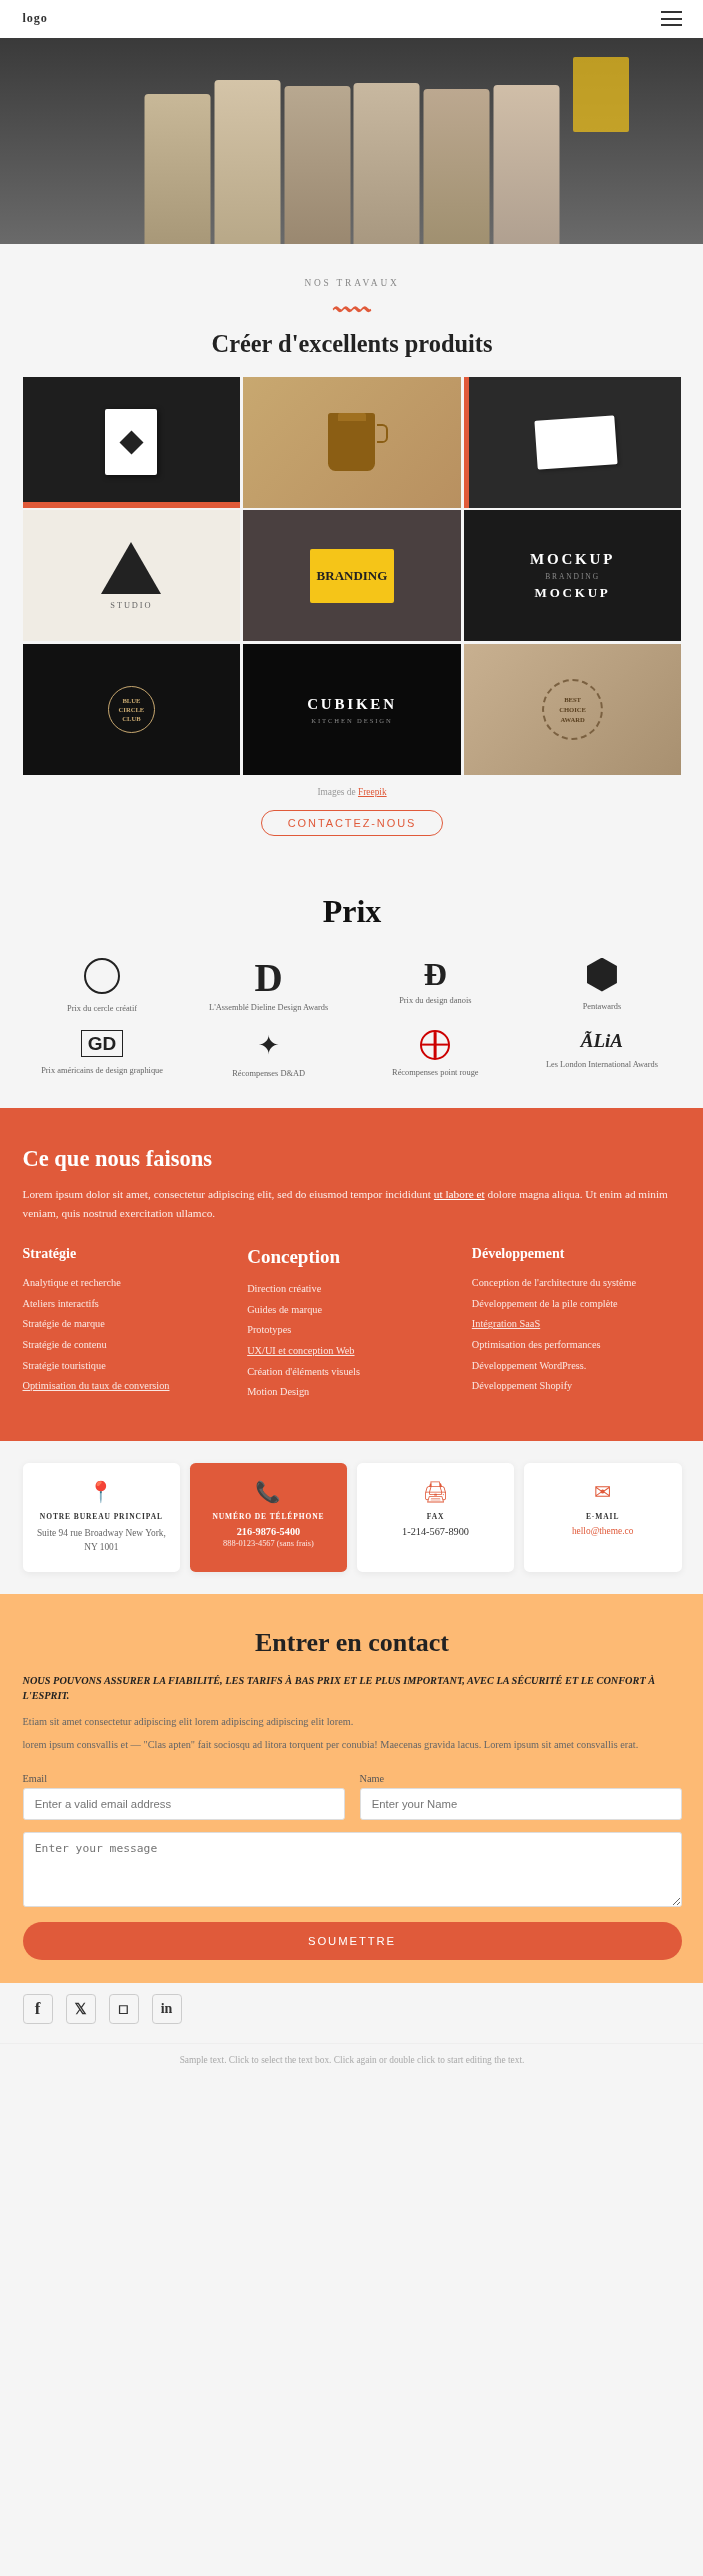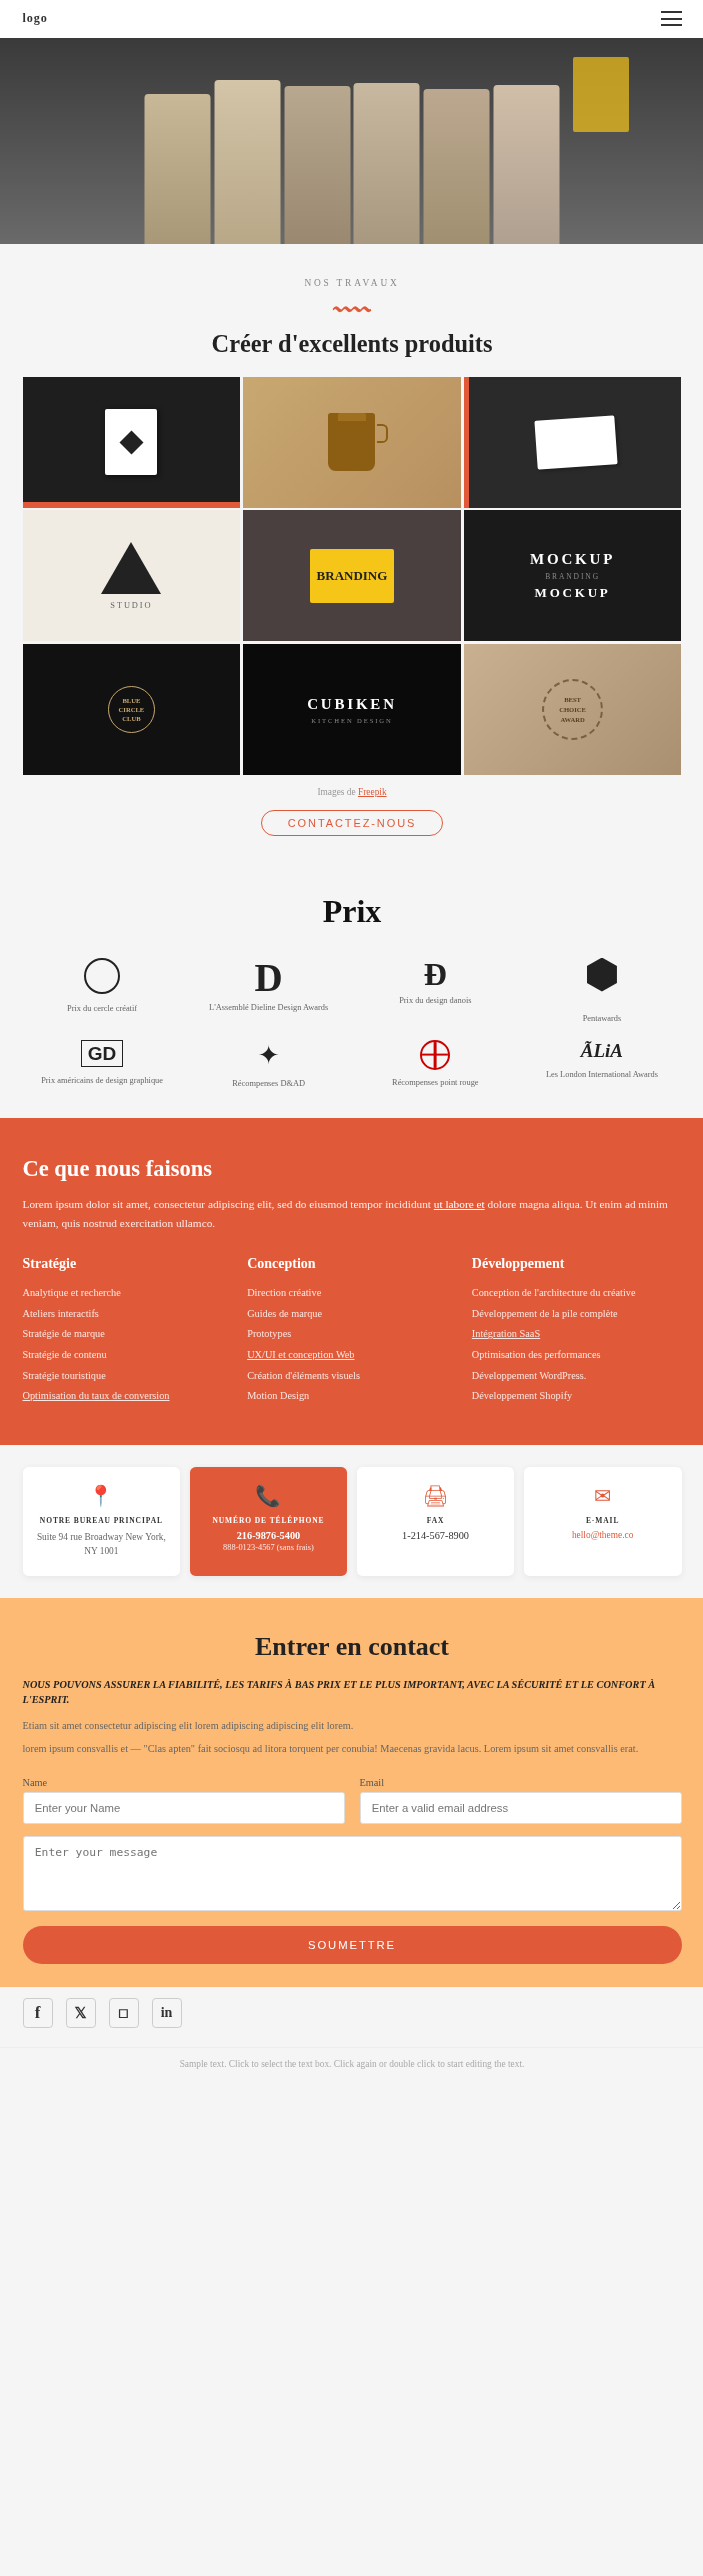--- a/index.html
+++ b/index.html
@@ -118,21 +118,21 @@
       <span style="font-size:8.4px; color:#666; line-height:1.4;">L'Assemblé Dieline Design Awards</span>
     </div>
 
     <div style="display:flex; flex-direction:column; align-items:center; gap:5.6px;">
       <div style="font-size:32px; font-weight:900; color:#222; line-height:1;">Ð</div>
       <span style="font-size:8.4px; color:#666; line-height:1.4;">Prix du design danois</span>
     </div>
 
     <div style="display:flex; flex-direction:column; align-items:center; gap:9.4px;">
       <div style="width:30px; height:34px; background:#222; clip-path:polygon(50% 0%,100% 25%,100% 75%,50% 100%,0% 75%,0% 25%);"></div>
-      <span style="font-size:8.4px; color:#666; line-height:1.4;margin-top:12px;">Pentawards</span>
+      <span style="font-size:8.4px; color:#666; line-height:1.4;">Pentawards</span>
     </div>
   </div>
 
   <div style="display:grid; grid-template-columns:repeat(4,1fr); gap:7.5px;">
 
     <div style="display:flex; flex-direction:column; align-items:center; gap:7.5px;">
       <div style="font-size:19px; font-weight:900; color:#222; border:1.9px solid #222; padding:1.9px 5.6px; font-family:sans-serif;">GD</div>
       <span style="font-size:8.4px; color:#666; line-height:1.4;">Prix américains de design graphique</span>
     </div>
 
@@ -170,35 +170,35 @@
         <li style="font-size:10.3px; color:rgba(255,255,255,0.85); line-height:2;">Analytique et recherche</li>
         <li style="font-size:10.3px; color:rgba(255,255,255,0.85); line-height:2;">Ateliers interactifs</li>
         <li style="font-size:10.3px; color:rgba(255,255,255,0.85); line-height:2;">Stratégie de marque</li>
         <li style="font-size:10.3px; color:rgba(255,255,255,0.85); line-height:2;">Stratégie de contenu</li>
         <li style="font-size:10.3px; color:rgba(255,255,255,0.85); line-height:2;">Stratégie touristique</li>
         <li style="font-size:10.3px; color:rgba(255,255,255,0.85); line-height:2; text-decoration:underline; cursor:pointer;">Optimisation du taux de conversion</li>
       </ul>
     </div>
 
     <div>
-      <h3 style="font-size:14px; font-weight:bold; color:#fff; margin-bottom:11.3px;">Conception</h3>
+      <h3 style="font-size:19px; font-weight:bold; color:#fff; margin-bottom:11.3px;">Conception</h3>
       <ul style="list-style:none;">
         <li style="font-size:10.3px; color:rgba(255,255,255,0.85); line-height:2;">Direction créative</li>
         <li style="font-size:10.3px; color:rgba(255,255,255,0.85); line-height:2;">Guides de marque</li>
         <li style="font-size:10.3px; color:rgba(255,255,255,0.85); line-height:2;">Prototypes</li>
         <li style="font-size:10.3px; color:rgba(255,255,255,0.85); line-height:2; text-decoration:underline; cursor:pointer;">UX/UI et conception Web</li>
         <li style="font-size:10.3px; color:rgba(255,255,255,0.85); line-height:2;">Création d'éléments visuels</li>
         <li style="font-size:10.3px; color:rgba(255,255,255,0.85); line-height:2;">Motion Design</li>
       </ul>
     </div>
 
     <div>
       <h3 style="font-size:14px; font-weight:bold; color:#fff; margin-bottom:11.3px;">Développement</h3>
       <ul style="list-style:none;">
-        <li style="font-size:10.3px; color:rgba(255,255,255,0.85); line-height:2;">Conception de l'architecture du créative</li>
+        <li style="font-size:10.3px; color:rgba(255,255,255,0.85); line-height:2;">Conception de l'architecture du système</li>
         <li style="font-size:10.3px; color:rgba(255,255,255,0.85); line-height:2;">Développement de la pile complète</li>
         <li style="font-size:10.3px; color:rgba(255,255,255,0.85); line-height:2; text-decoration:underline; cursor:pointer;">Intégration SaaS</li>
         <li style="font-size:10.3px; color:rgba(255,255,255,0.85); line-height:2;">Optimisation des performances</li>
         <li style="font-size:10.3px; color:rgba(255,255,255,0.85); line-height:2;">Développement WordPress.</li>
         <li style="font-size:10.3px; color:rgba(255,255,255,0.85); line-height:2;">Développement Shopify</li>
       </ul>
     </div>
   </div>
 </section>
 
@@ -227,26 +227,26 @@
 </div>
 
 <section style="padding:34px 22.5px 22.5px; background:#fdba74;">
   <h2 style="font-size:26px; font-weight:bold; text-align:center; color:#222; margin-bottom:15px;">Entrer en contact</h2>
   <p style="font-size:10.3px; font-weight:bold; color:#222; font-style:italic; margin-bottom:9.4px; line-height:1.5;">NOUS POUVONS ASSURER LA FIABILITÉ, LES TARIFS À BAS PRIX ET LE PLUS IMPORTANT, AVEC LA SÉCURITÉ ET LE CONFORT À L'ESPRIT.</p>
   <p style="font-size:10.3px; color:#666; line-height:1.7; margin-bottom:5.6px;">Etiam sit amet consectetur adipiscing elit lorem adipiscing adipiscing elit lorem.</p>
   <p style="font-size:10.3px; color:#666; line-height:1.7; margin-bottom:19px;">lorem ipsum consvallis et — "Clas apten" fait sociosqu ad litora torquent per conubia! Maecenas gravida lacus. Lorem ipsum sit amet consvallis erat.</p>
   
   <div style="display:grid; grid-template-columns:1fr 1fr; gap:15px; margin-bottom:11.3px;">
     <div>
+      <label style="font-size:10.3px; color:#555; display:block; margin-bottom:3.8px;">Email</label>
+      <input type="email" style="border: 0.9px solid rgb(221, 221, 221); border-radius: 2.8px; padding: 9.4px 11.3px; font-size: 11.3px; color: rgb(170, 170, 170); background: rgb(255, 255, 255); outline: none; width: 100%;" placeholder="Enter a valid email address">
+    </div>
+    <div>
       <label style="font-size:10.3px; color:#555; display:block; margin-bottom:3.8px;">Name</label>
       <input type="text" style="border: 0.9px solid rgb(221, 221, 221); border-radius: 2.8px; padding: 9.4px 11.3px; font-size: 11.3px; color: rgb(170, 170, 170); background: rgb(255, 255, 255); outline: none; width: 100%;" placeholder="Enter your Name">
-    </div>
-    <div>
-      <label style="font-size:10.3px; color:#555; display:block; margin-bottom:3.8px;">Email</label>
-      <input type="email" style="border: 0.9px solid rgb(221, 221, 221); border-radius: 2.8px; padding: 9.4px 11.3px; font-size: 11.3px; color: rgb(170, 170, 170); background: rgb(255, 255, 255); outline: none; width: 100%;" placeholder="Enter a valid email address">
     </div>
   </div>
   <div style="margin-bottom:11.3px;">
     <textarea style="border: 0.9px solid rgb(221, 221, 221); border-radius: 2.8px; padding: 9.4px 11.3px; font-size: 11.3px; color: rgb(170, 170, 170); background: rgb(255, 255, 255); outline: none; width: 100%; height: 75px; resize: vertical;" placeholder="Enter your message"></textarea>
   </div>
   <button style="width:100%; background:#e05a3a; color:#fff; border:none; border-radius:22.5px; padding:13px; font-size:11.3px; letter-spacing:1.9px; text-transform:uppercase; cursor:pointer;">SOUMETTRE</button>
 </section>
 
 <div style="display:flex; gap:13px; align-items:center; padding:11.3px 22.5px 19px; background:#f5f5f5;">
   <div style="width:30px; height:30px; display:flex; align-items:center; justify-content:center; color:#333; font-size:17px; font-weight:bold; cursor:pointer; border:0.9px solid #ccc; border-radius:3.8px;">f</div>

